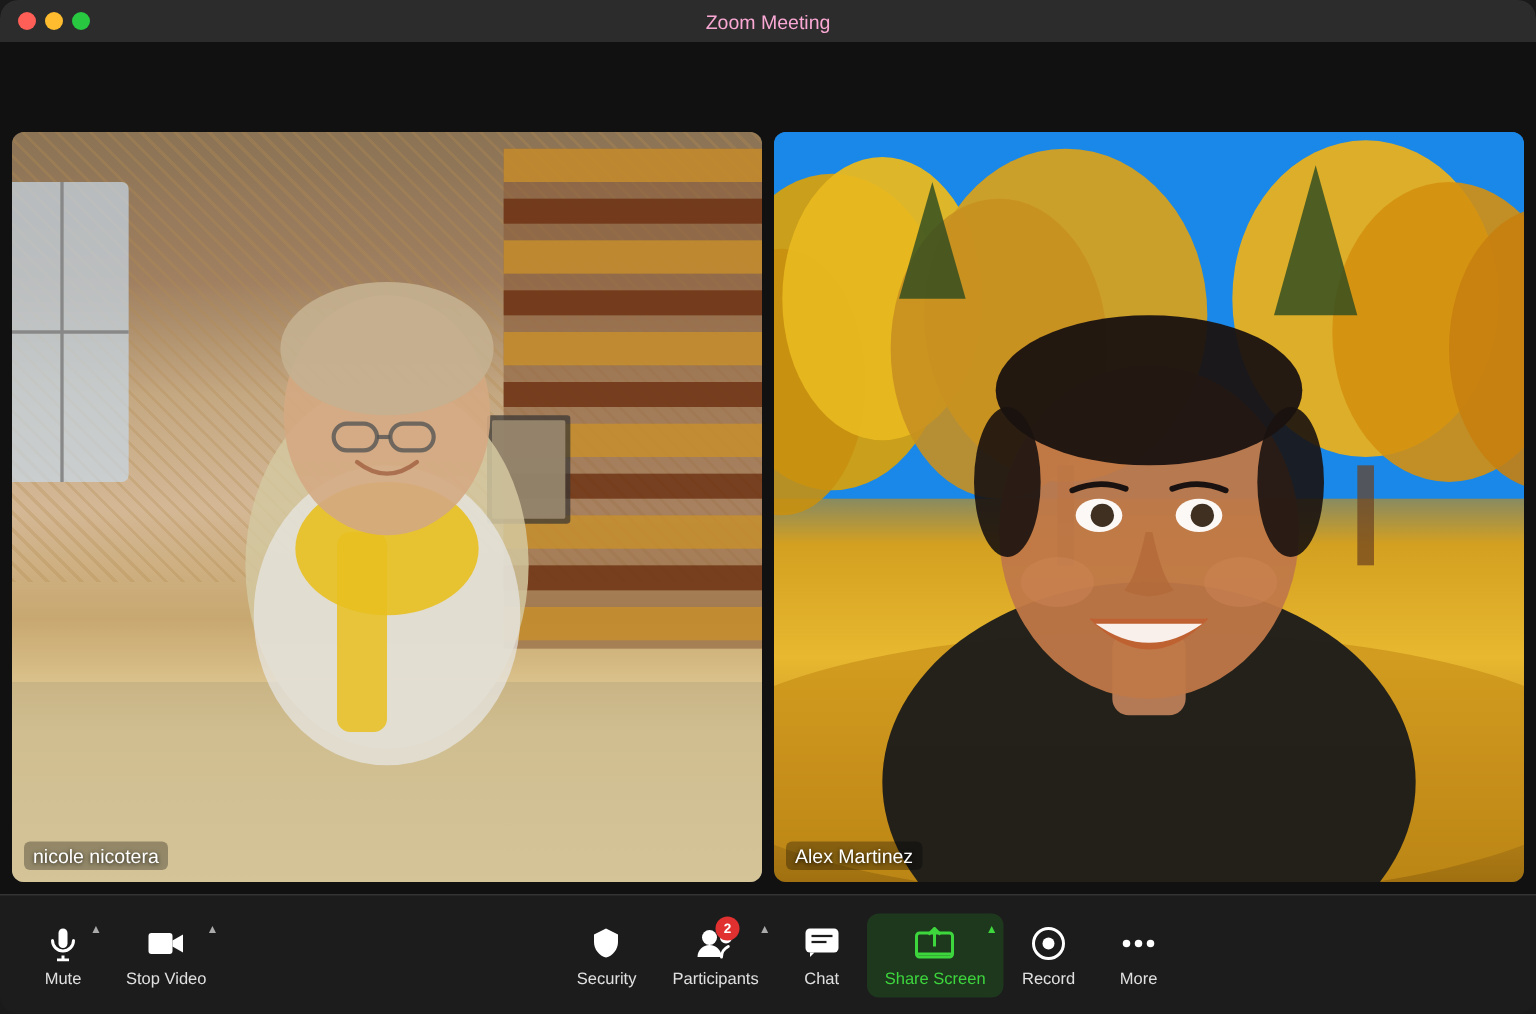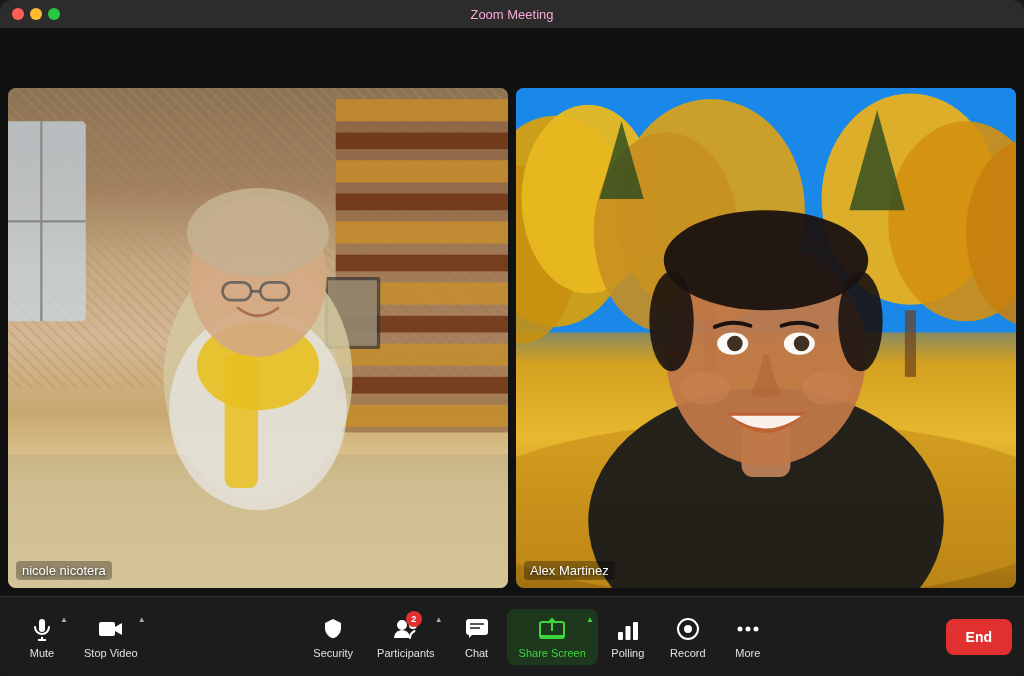--- a/index.html
+++ b/index.html
@@ -480,30 +480,20 @@
         <svg width="26" height="22" viewBox="0 0 26 22" fill="none">
           <rect x="1" y="4" width="24" height="16" rx="2" fill="none" stroke="#3dd63d" stroke-width="2"></rect>
           <line x1="1" y1="18" x2="25" y2="18" stroke="#3dd63d" stroke-width="2"></line>
           <line x1="13" y1="1" x2="13" y2="13" stroke="#3dd63d" stroke-width="2"></line>
           <polyline points="9,5 13,1 17,5" stroke="#3dd63d" stroke-width="2" fill="none"></polyline>
         </svg>
       </div>
       <span class="toolbar-btn-label" style="color:#3dd63d;">Share Screen</span>
     </button>
 
-    <button class="toolbar-btn">
-      <div class="toolbar-btn-icon">
-        <svg width="22" height="22" viewBox="0 0 22 22" fill="none">
-          <rect x="1" y="14" width="5" height="8" rx="1" fill="white"></rect>
-          <rect x="8.5" y="8" width="5" height="14" rx="1" fill="white"></rect>
-          <rect x="16" y="4" width="5" height="18" rx="1" fill="white"></rect>
-        </svg>
-      </div>
-      <span class="toolbar-btn-label">Polling</span>
-    </button>
 
     <button class="toolbar-btn">
       <div class="toolbar-btn-icon">
         <svg width="24" height="24" viewBox="0 0 24 24" fill="none">
           <circle cx="12" cy="12" r="10" stroke="white" stroke-width="2" fill="none"></circle>
           <circle cx="12" cy="12" r="4" fill="white"></circle>
         </svg>
       </div>
       <span class="toolbar-btn-label">Record</span>
     </button>
@@ -515,17 +505,14 @@
           <circle cx="4" cy="5" r="2.5" fill="white"></circle>
           <circle cx="12" cy="5" r="2.5" fill="white"></circle>
           <circle cx="20" cy="5" r="2.5" fill="white"></circle>
         </svg>
       </div>
       <span class="toolbar-btn-label">More</span>
     </button>
 
   </div>
 
-  <div class="toolbar-right">
-    <button class="end-btn">End</button>
-  </div>
 
 </div>
 
 </body></html>

